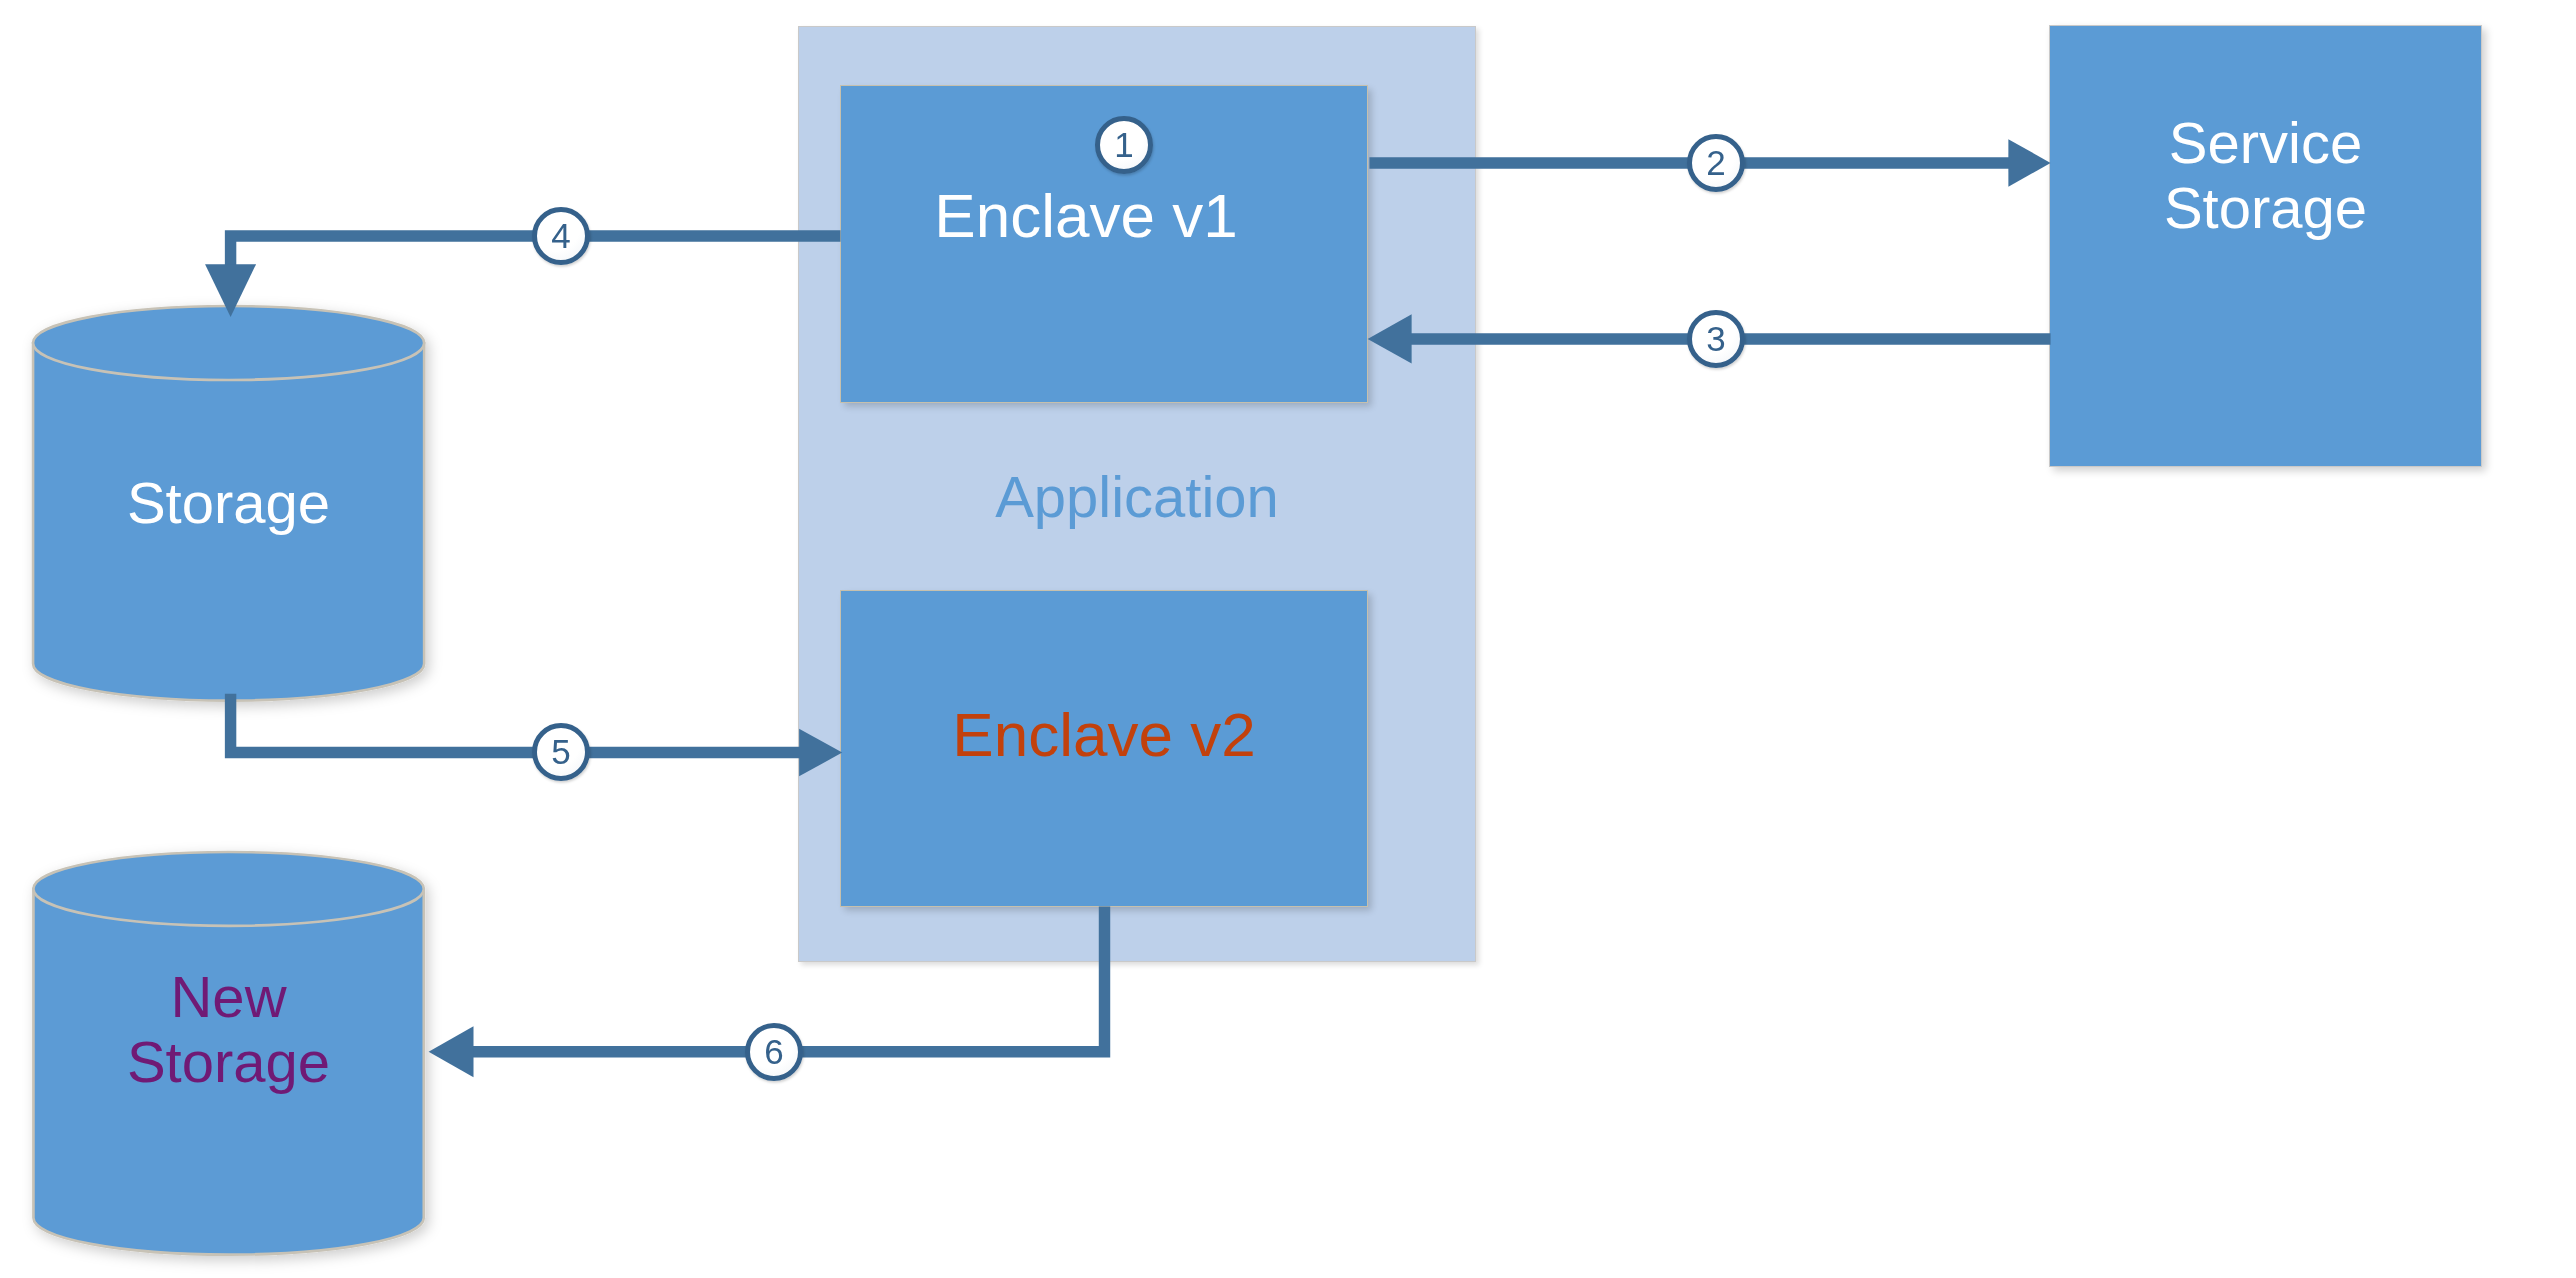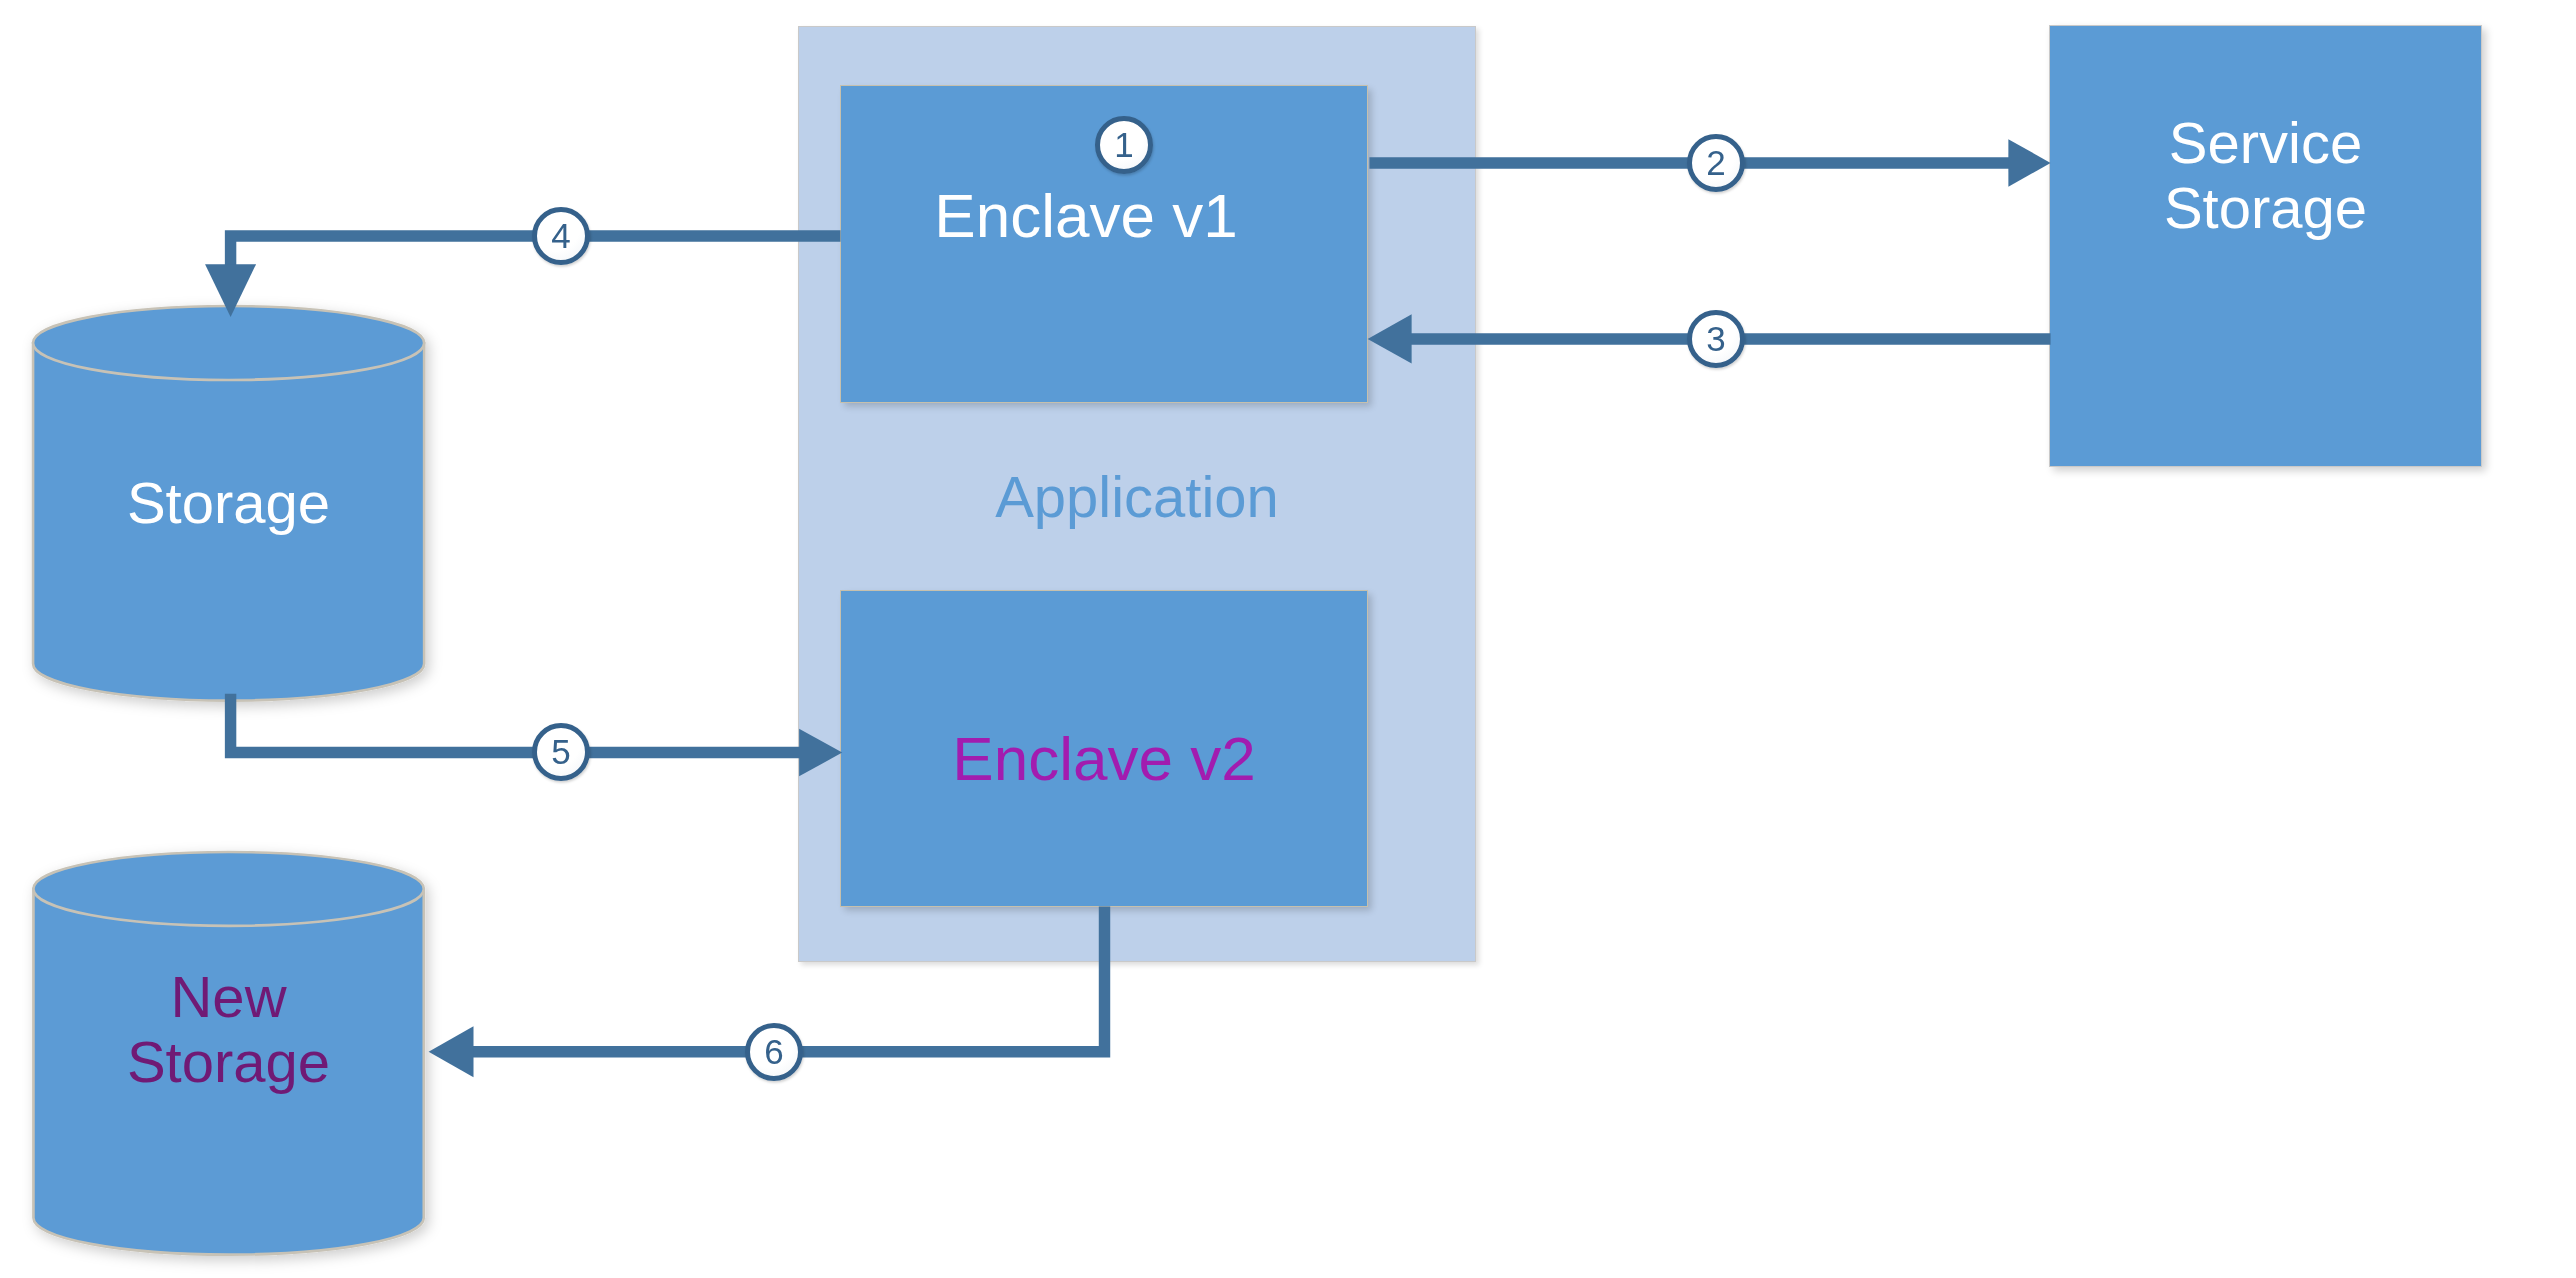--- a/index.html
+++ b/index.html
@@ -46,22 +46,22 @@
     box-sizing:border-box;
     box-shadow:3.5px 3.5px 7px rgba(0,0,0,0.18);
   }
   #enclave-v1{ left:840px; top:85px; width:528px; height:318px; }
   #enclave-v2{ left:840px; top:590px; width:528px; height:317px; }
   #enclave-v1-label{
     left:840px; top:145px; width:492px; height:141px;
     color:#ffffff; font-size:62px; z-index:5;
   }
   #enclave-v2-label{
-    left:840px; top:688px; width:528px; height:141px;
-    color:#a21caf; font-size:62px; z-index:5;
+    left:840px; top:664px; width:528px; height:141px;
+    color:#c2410c; font-size:62px; z-index:5;
   }
 
   
   #service-provider{
     position:absolute;
     left:2049px; top:25px;
     width:433px; height:442px;
     background:#5B9BD5;
     border:0.9px solid #c9c9c9;
     box-sizing:border-box;

